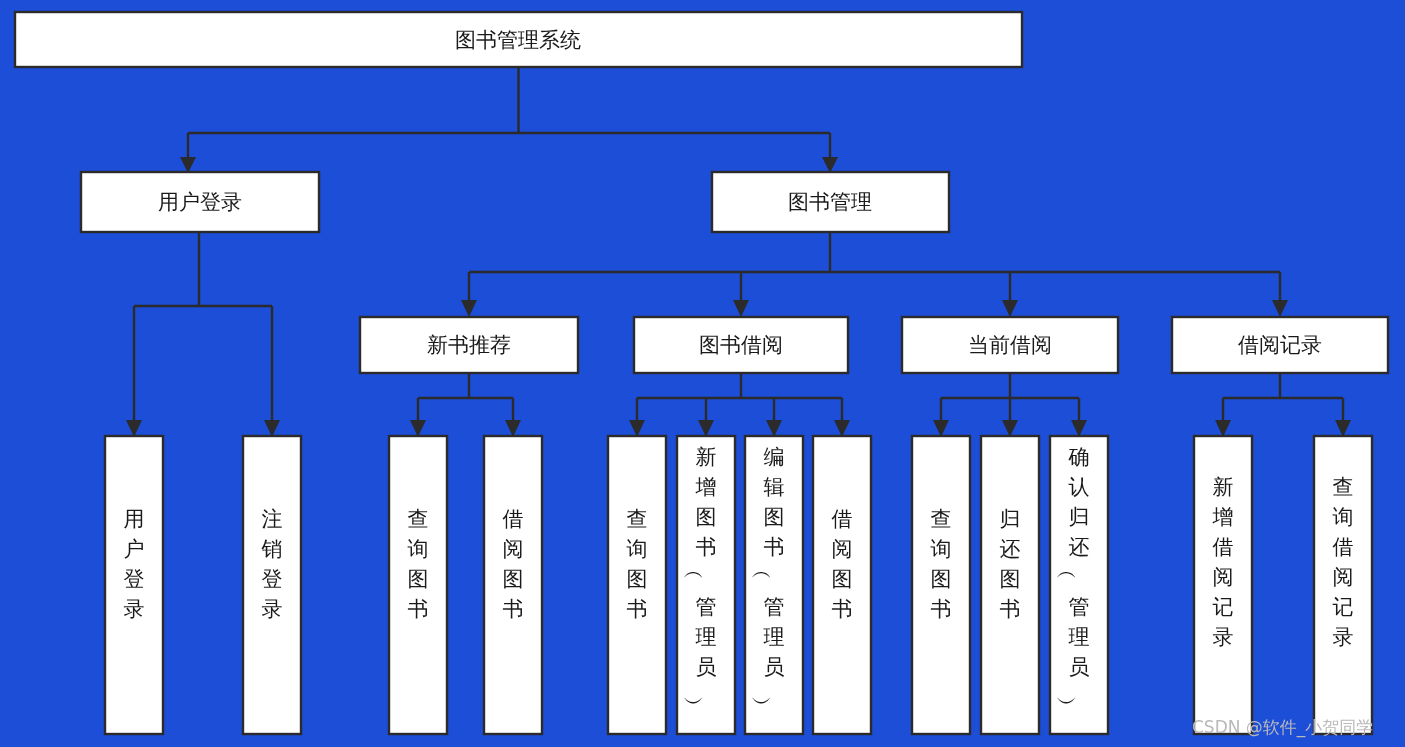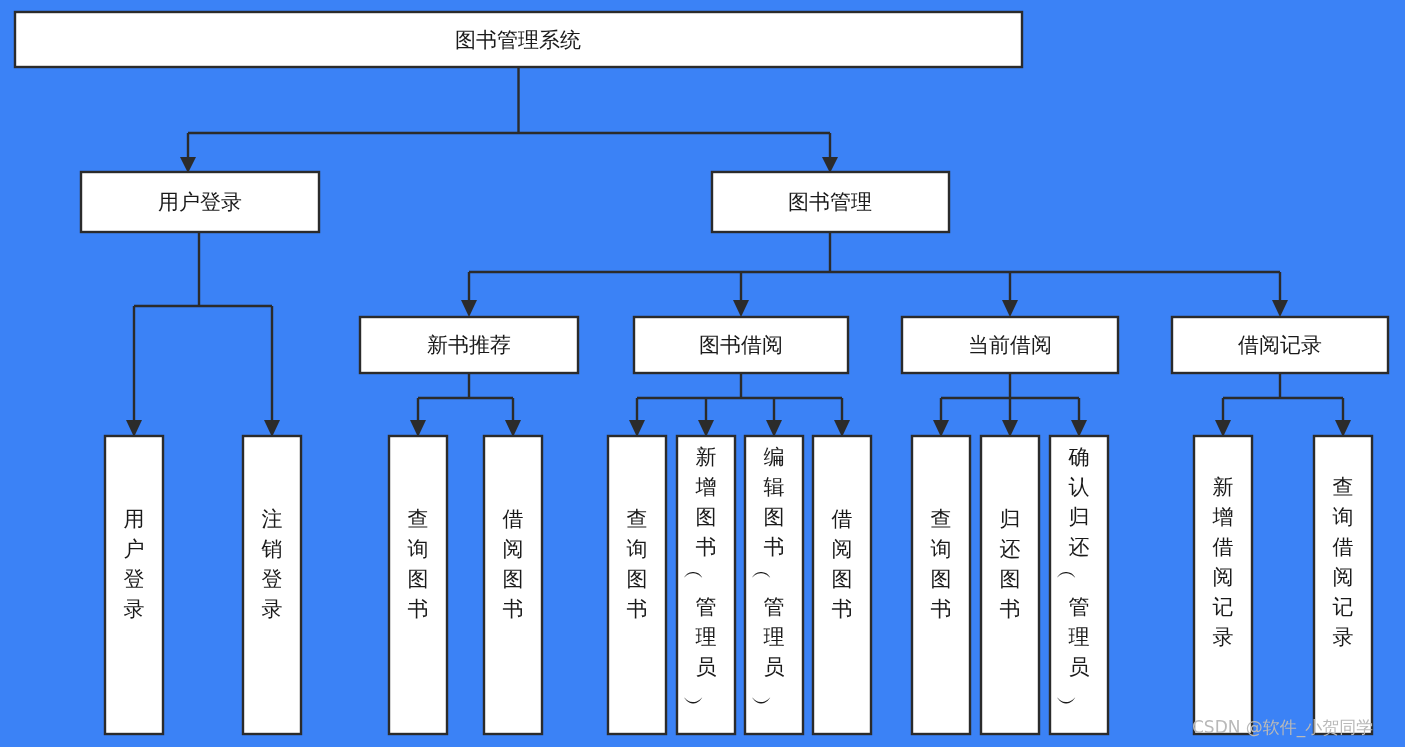--- a/index.html
+++ b/index.html
@@ -1,18 +1,18 @@
 <!DOCTYPE html>
 <html><head>
 <meta charset="utf-8">
 <style>
   html,body{margin:0;padding:0;background:#ffffff;}
   body{width:1405px;height:747px;overflow:hidden;
        font-family:"DejaVu Sans","Liberation Sans",sans-serif;}
-  #diagram{position:relative;width:1405px;height:747px;background:#3b82f6;}
+  #diagram{position:relative;width:1405px;height:747px;background:#1d4ed8;}
   svg{position:absolute;top:0;left:0;width:1405px;height:747px;}
   .node-label{fill:#1a1a1a;font-family:"DejaVu Sans","Liberation Sans",sans-serif;
               text-anchor:middle;dominant-baseline:middle;}
   .h-label{font-size:21px;}
   .v-label{font-size:21px;}
   .v-label tspan{text-anchor:middle;}
   .wm{fill:#b9b9b9;font-size:17px;font-family:"DejaVu Sans","Liberation Sans",sans-serif;}
   rect.box{fill:#ffffff;stroke:#2b2b2b;stroke-width:2.4;}
   path.conn,line.conn{stroke:#2b2b2b;stroke-width:2.4;fill:none;}
   polygon.arrow{fill:#2b2b2b;}

